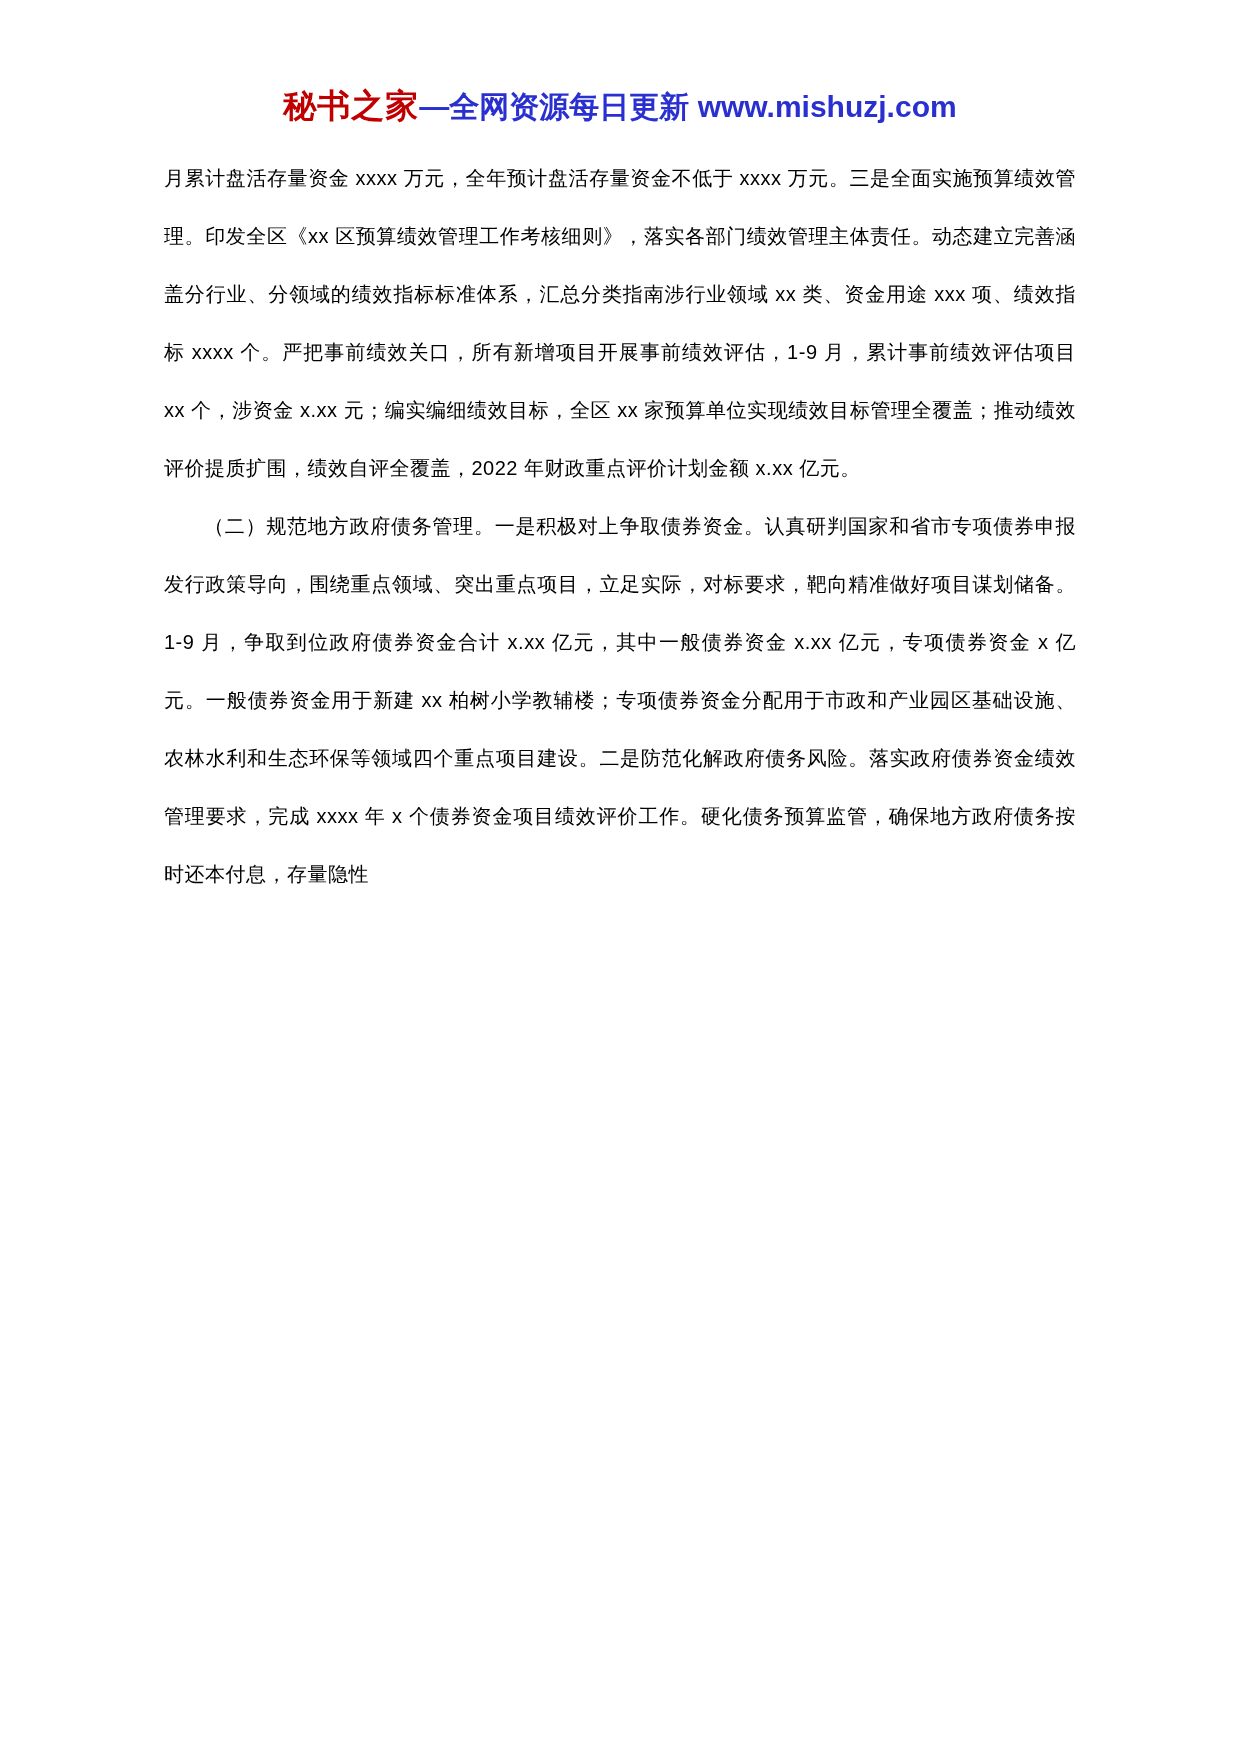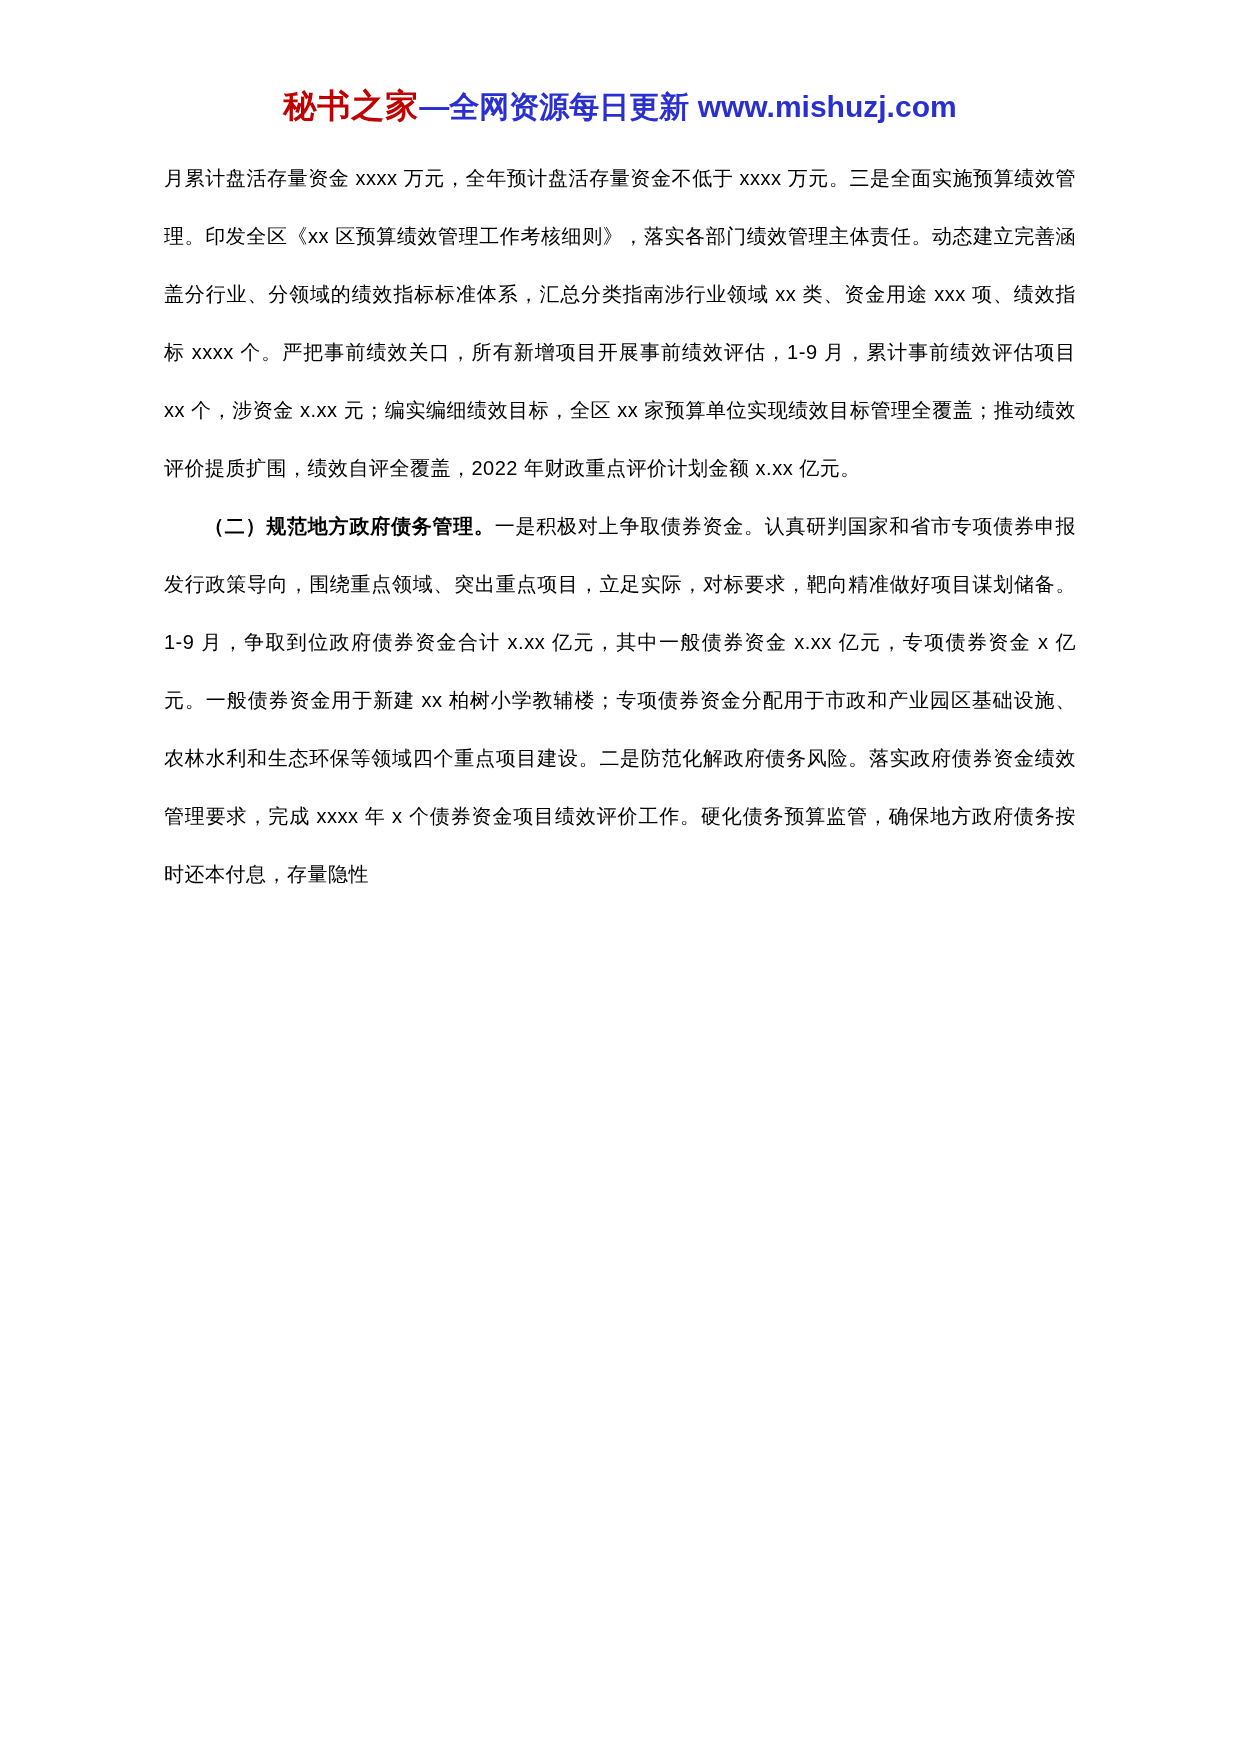--- a/index.html
+++ b/index.html
@@ -47,21 +47,21 @@
     letter-spacing: 0.5px;
   }
   p.para {
     margin: 0;
     padding: 0;
   }
   p.para.indent {
     text-indent: 2em;
   }
   .bold-lead {
-    font-weight: bold;
+    font-weight: normal;
   }
 </style>
 </head>
 <body>
 
 <div class="page">
 
   <div class="header">
     <span class="brand">秘书之家</span><span class="tagline">—全网资源每日更新 </span><span class="url">www.mishuzj.com</span>
   </div>

